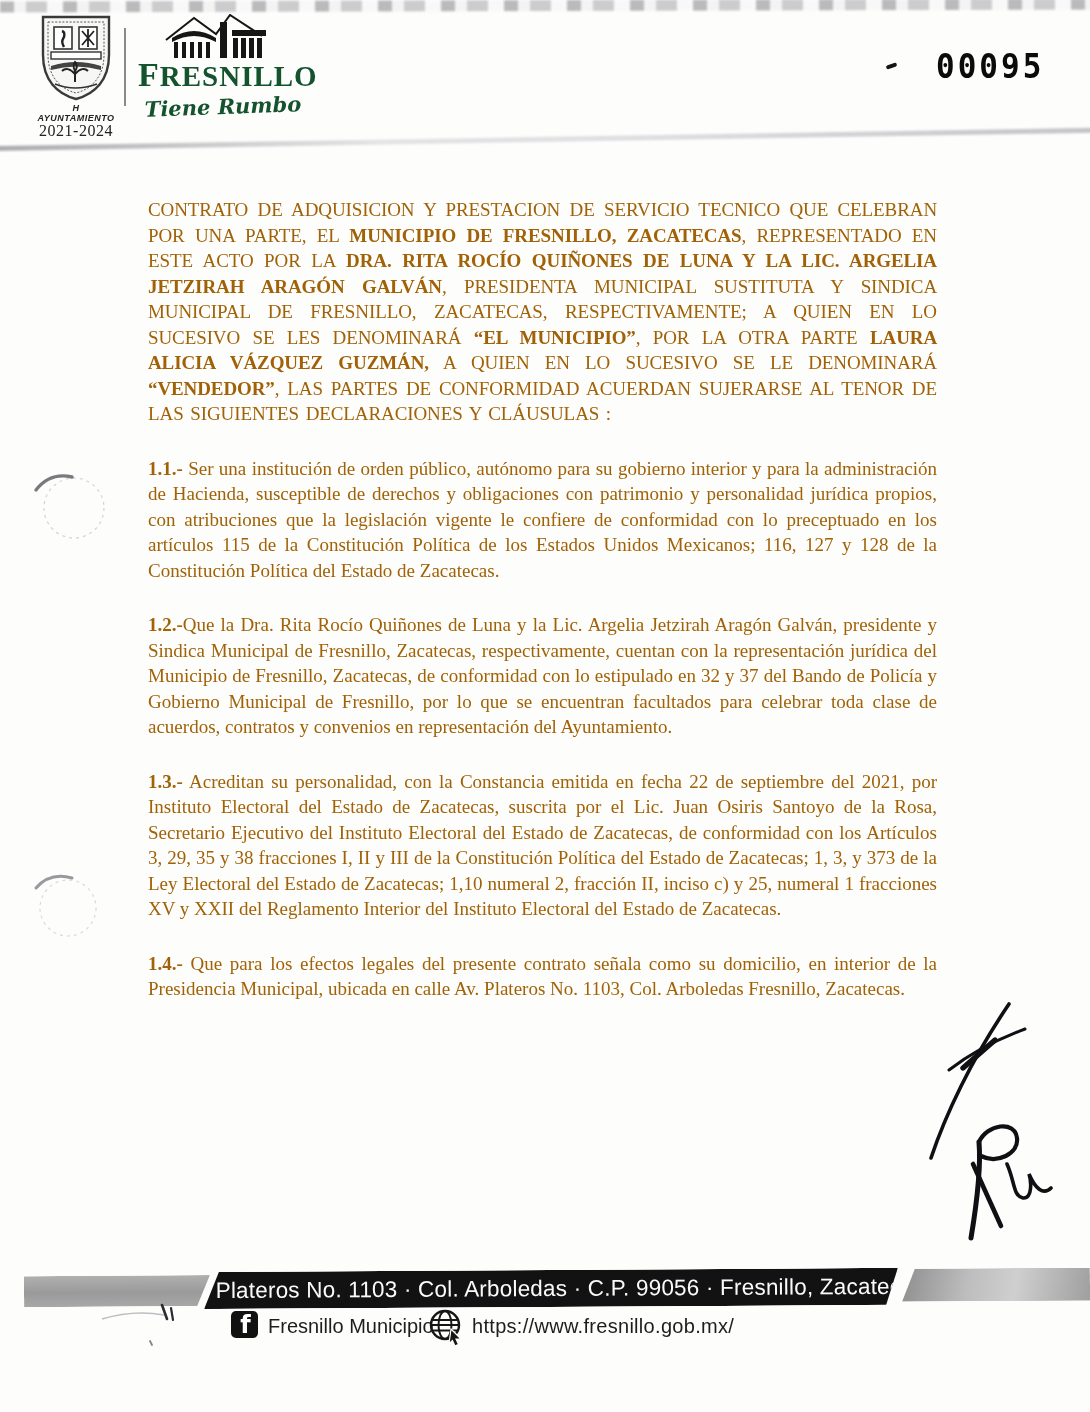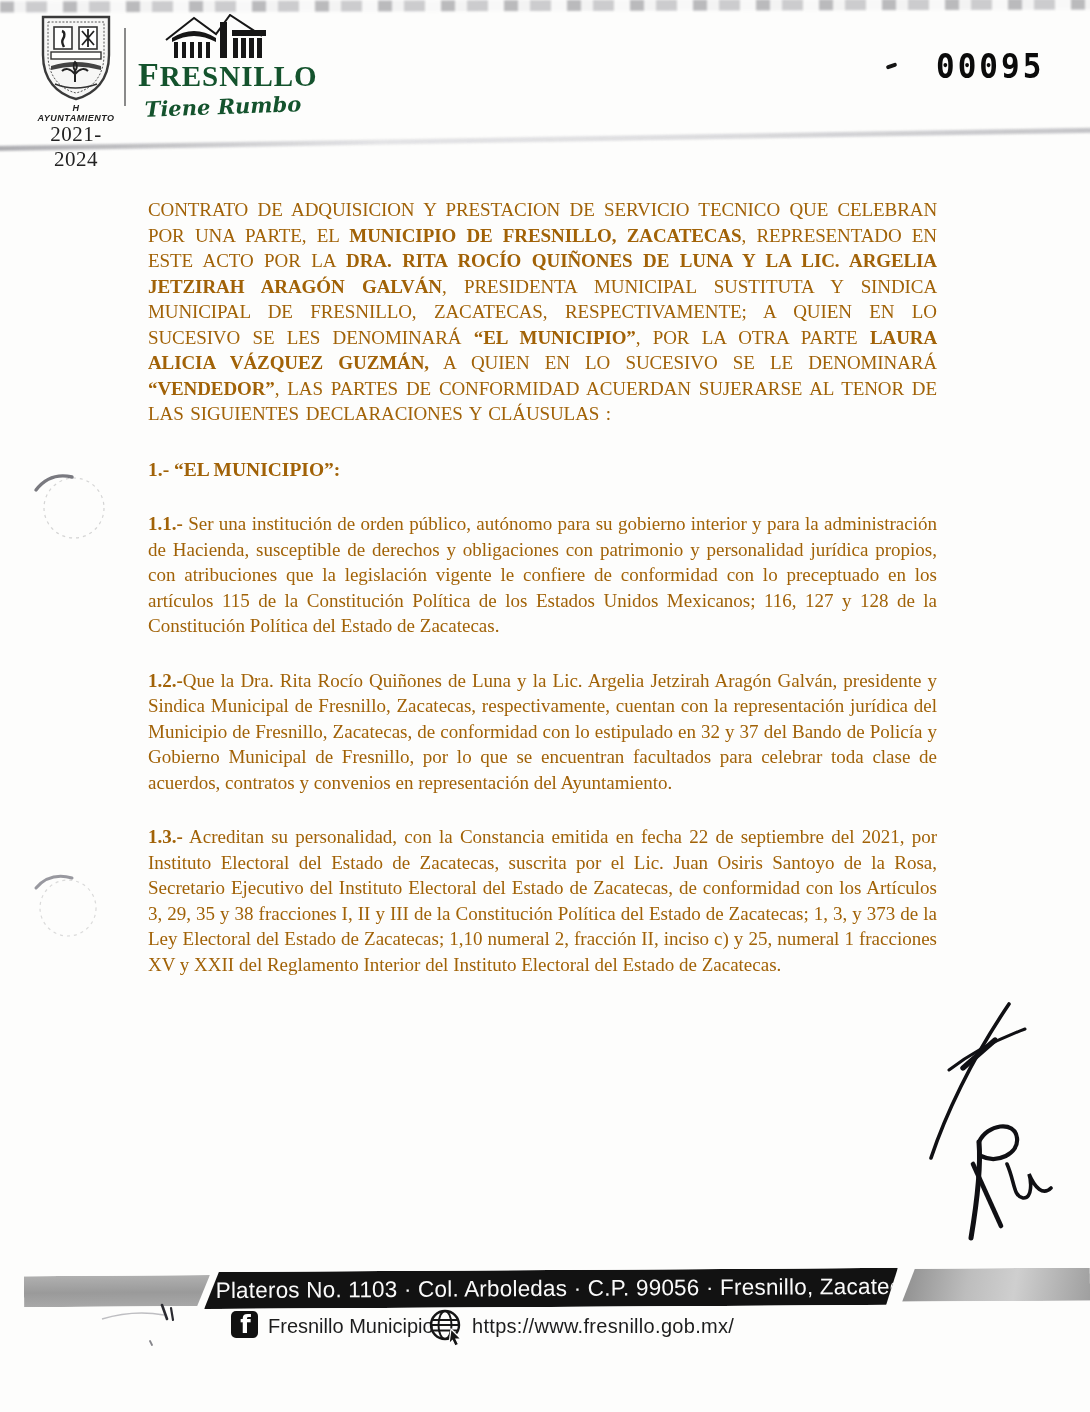--- a/index.html
+++ b/index.html
@@ -12,21 +12,21 @@
     filter:blur(1px);transform:rotate(-.15deg);}
   .streak{position:absolute;top:146px;left:-5px;width:1105px;height:5px;
     background:linear-gradient(90deg,rgba(90,90,100,.5),rgba(140,140,150,.22) 35%,rgba(150,150,160,.3) 60%,rgba(115,115,125,.42) 100%);
     transform:rotate(-.95deg);transform-origin:left center;filter:blur(1.2px);}
   .punch{position:absolute;}
 
   
   .crest{position:absolute;left:36px;top:14px;width:80px;text-align:center;color:#222;}
   .crest svg{display:block;margin:0 auto;}
   .crest .cap1{font-family:"Liberation Sans",sans-serif;font-size:9px;letter-spacing:.5px;margin-top:1px;font-weight:bold;font-style:italic;}
-  .crest .cap2{font-family:"Liberation Serif",serif;font-size:21px;letter-spacing:.5px;margin-top:-1px;}
+  .crest .cap2{font-family:"Liberation Serif",serif;font-size:16px;letter-spacing:.5px;margin-top:-1px;}
   .hdr-divider{position:absolute;left:124px;top:28px;width:2px;height:78px;background:#8a8a8a;}
   .brand{position:absolute;left:138px;top:14px;width:170px;text-align:center;color:#14532d;}
   .brand svg{display:block;margin:0 auto;}
   .brand-name{font-family:"Liberation Serif",serif;font-size:29px;font-weight:700;letter-spacing:1px;line-height:1;margin-top:-2px;}
   .brand-name::first-letter{font-size:34px;}
   .brand-tagline{font-family:"DejaVu Serif",serif;font-style:italic;font-weight:700;font-size:21px;transform:rotate(-2deg);margin-top:2px;}
   .folio{position:absolute;left:936px;top:48px;font-family:"DejaVu Sans Mono",monospace;font-weight:bold;font-size:31px;letter-spacing:3px;color:#0b0b0b;transform:scaleY(1.1);}
   .folio-dash{position:absolute;left:886px;top:64px;width:11px;height:4px;background:#151515;border-radius:2px;transform:rotate(-18deg);}
 
   
@@ -118,24 +118,24 @@
     <circle cx="46" cy="46" r="30" fill="none" stroke="#b9b9b9" stroke-width="1.2" stroke-dasharray="3 4" opacity=".6"></circle>
     <path d="M8 28 Q22 10 44 15" fill="none" stroke="#4c4c55" stroke-width="3.4" opacity=".75" stroke-linecap="round"></path>
   </svg>
   <svg class="punch" style="left:24px;top:862px" width="82" height="82" viewBox="0 0 82 82">
     <circle cx="44" cy="46" r="28" fill="none" stroke="#bdbdbd" stroke-width="1.2" stroke-dasharray="3 4" opacity=".55"></circle>
     <path d="M12 26 Q26 10 48 16" fill="none" stroke="#555560" stroke-width="3" opacity=".6" stroke-linecap="round"></path>
   </svg>
 
   <div class="doc">
     <p class="p-open"><span>CONTRATO DE ADQUISICION Y PRESTACION DE SERVICIO TECNICO QUE CELEBRAN POR UNA PARTE, EL </span><b>MUNICIPIO DE FRESNILLO, ZACATECAS</b><span>, REPRESENTADO EN ESTE ACTO POR LA </span><b>DRA. RITA ROCÍO QUIÑONES DE LUNA Y LA LIC. ARGELIA JETZIRAH ARAGÓN GALVÁN</b><span>, PRESIDENTA MUNICIPAL SUSTITUTA Y SINDICA MUNICIPAL DE FRESNILLO, ZACATECAS, RESPECTIVAMENTE; A QUIEN EN LO SUCESIVO SE LES DENOMINARÁ </span><b>“EL MUNICIPIO”</b><span>, POR LA OTRA PARTE </span><b>LAURA ALICIA VÁZQUEZ GUZMÁN,</b><span> A QUIEN EN LO SUCESIVO SE LE DENOMINARÁ </span><b>“VENDEDOR”</b><span>, LAS PARTES DE CONFORMIDAD ACUERDAN SUJERARSE AL TENOR DE LAS SIGUIENTES DECLARACIONES Y CLÁUSULAS :</span></p>
-    <p class="h-sec"><b>1.- “EL MUNICIPIO”:</b></p>
     <p class="clause"><b>1.1.-</b><span> Ser una institución de orden público, autónomo para su gobierno interior y para la administración de Hacienda, susceptible de derechos y obligaciones con patrimonio y personalidad jurídica propios, con atribuciones que la legislación vigente le confiere de conformidad con lo preceptuado en los artículos 115 de la Constitución Política de los Estados Unidos Mexicanos; 116, 127 y 128 de la Constitución Política del Estado de Zacatecas.</span></p>
     <p class="clause"><b>1.2.-</b><span>Que la Dra. Rita Rocío Quiñones de Luna y la Lic. Argelia Jetzirah Aragón Galván, presidente y Sindica Municipal de Fresnillo, Zacatecas, respectivamente, cuentan con la representación jurídica del Municipio de Fresnillo, Zacatecas, de conformidad con lo estipulado en 32 y 37 del Bando de Policía y Gobierno Municipal de Fresnillo, por lo que se encuentran facultados para celebrar toda clase de acuerdos, contratos y convenios en representación del Ayuntamiento.</span></p>
     <p class="clause"><b>1.3.-</b><span> Acreditan su personalidad, con la Constancia emitida en fecha 22 de septiembre del 2021, por Instituto Electoral del Estado de Zacatecas, suscrita por el Lic. Juan Osiris Santoyo de la Rosa, Secretario Ejecutivo del Instituto Electoral del Estado de Zacatecas, de conformidad con los Artículos 3, 29, 35 y 38 fracciones I, II y III de la Constitución Política del Estado de Zacatecas; 1, 3, y 373 de la Ley Electoral del Estado de Zacatecas; 1,10 numeral 2, fracción II, inciso c) y 25, numeral 1 fracciones XV y XXII del Reglamento Interior del Instituto Electoral del Estado de Zacatecas.</span></p>
+    <p class="clause"><b>1.4.-</b><span> Que para los efectos legales del presente contrato señala como su domicilio, en interior de la Presidencia Municipal, ubicada en calle Av. Plateros No. 1103, Col. Arboledas Fresnillo, Zacatecas.</span></p>
   </div>
 
   <svg class="sig" width="180" height="265" viewBox="0 0 180 265">
     <path d="M28 170 C 42 128, 68 72, 106 16" fill="none" stroke="#101014" stroke-width="3.6" stroke-linecap="round"></path>
     <path d="M46 82 C 72 62, 98 50, 122 41" fill="none" stroke="#101014" stroke-width="3" stroke-linecap="round"></path>
     <path d="M60 80 L 92 52" fill="none" stroke="#101014" stroke-width="5.4" stroke-linecap="round"></path>
     <path d="M68 250 C 74 214, 78 178, 76 154" fill="none" stroke="#101014" stroke-width="5" stroke-linecap="round"></path>
     <path d="M76 154 C 84 136, 112 132, 114 150 C 116 166, 94 176, 78 168" fill="none" stroke="#101014" stroke-width="4.2" stroke-linecap="round"></path>
     <path d="M70 176 L 98 238" fill="none" stroke="#101014" stroke-width="4.6" stroke-linecap="round"></path>
     <path d="M104 176 C 112 194, 110 208, 120 210 C 130 211, 128 192, 126 186 C 132 200, 140 208, 148 200" fill="none" stroke="#101014" stroke-width="3.6" stroke-linecap="round"></path>

